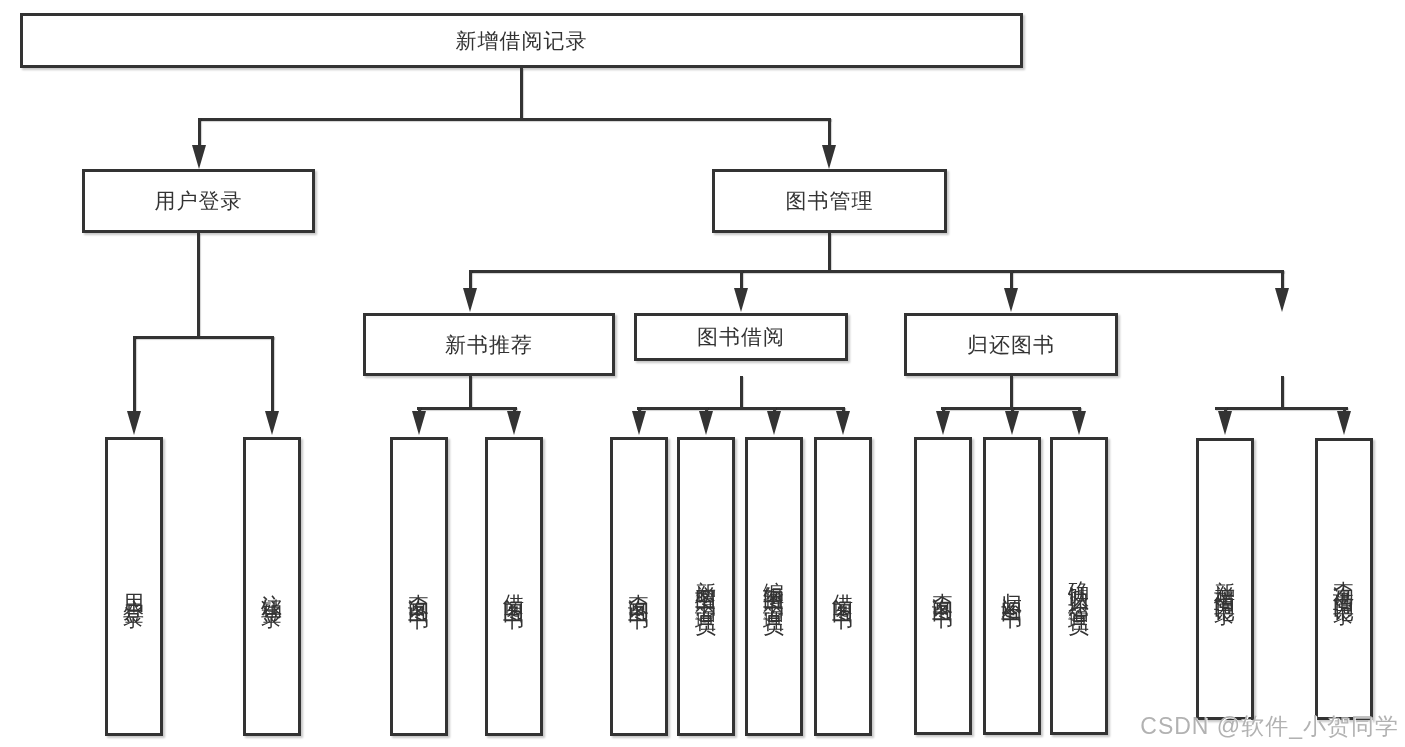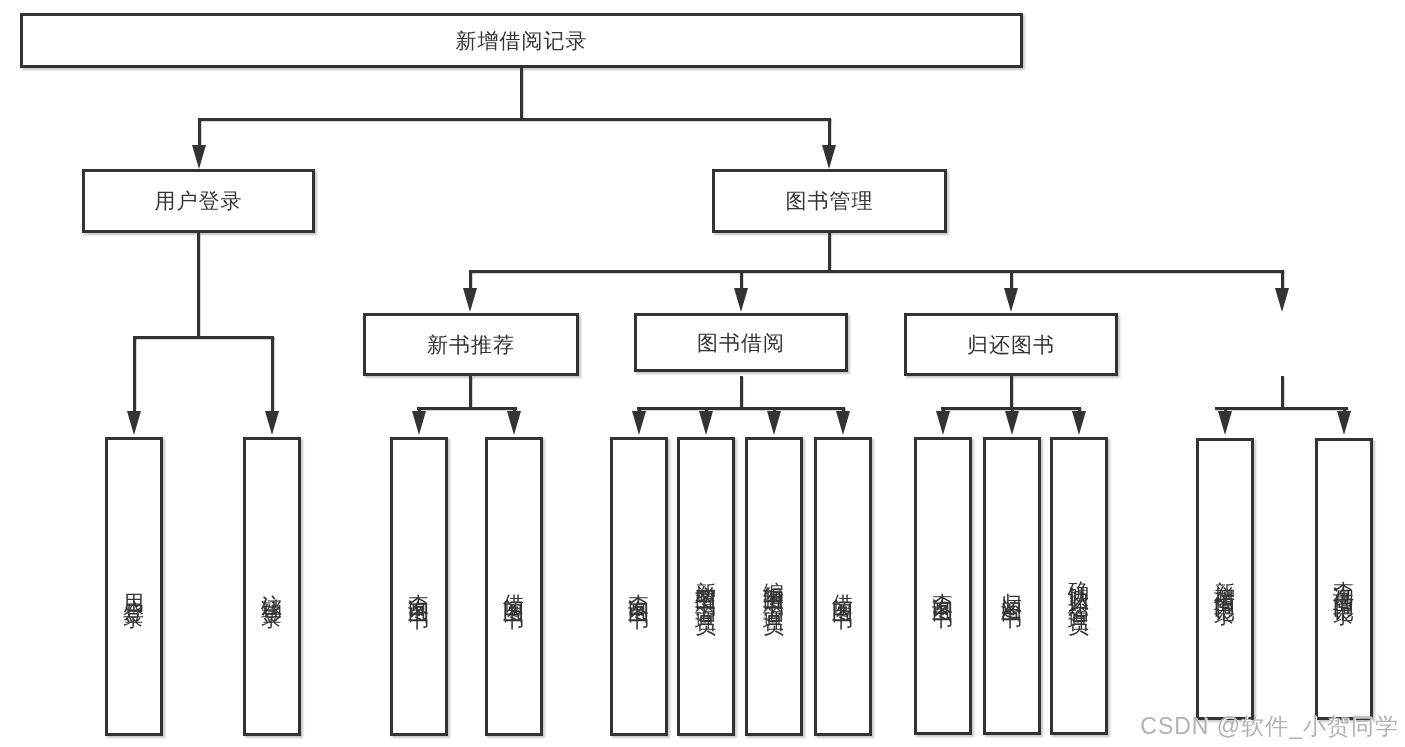--- a/index.html
+++ b/index.html
@@ -98,24 +98,24 @@
   <div class="line" style="left:469px; top:270px; width:815px; height:3px;"></div>
   <div class="line" style="left:469px; top:270px; width:3px; height:18px;"></div>
   <div class="arrow" style="left:463px; top:288px;"></div>
   <div class="line" style="left:740px; top:270px; width:3px; height:18px;"></div>
   <div class="arrow" style="left:734px; top:288px;"></div>
   <div class="line" style="left:1010px; top:270px; width:3px; height:18px;"></div>
   <div class="arrow" style="left:1004px; top:288px;"></div>
   <div class="line" style="left:1281px; top:270px; width:3px; height:18px;"></div>
   <div class="arrow" style="left:1275px; top:288px;"></div>
 
-  <div class="box box-h" style="left:363px; top:313px; width:216px; height:63px;">
+  <div class="box box-h" style="left:363px; top:313px; width:252px; height:63px;">
     <span>新书推荐</span>
   </div>
-  <div class="box box-h" style="left:634px; top:313px; width:214px; height:59px;">
+  <div class="box box-h" style="left:634px; top:313px; width:214px; height:48px;">
     <span>图书借阅</span>
   </div>
   <div class="box box-h" style="left:904px; top:313px; width:214px; height:63px;">
     <span>归还图书</span>
   </div>
 
   <div class="line" style="left:469px; top:376px; width:3px; height:31px;"></div>
   <div class="line" style="left:740px; top:376px; width:3px; height:31px;"></div>
   <div class="line" style="left:1010px; top:376px; width:3px; height:31px;"></div>
   <div class="line" style="left:1281px; top:376px; width:3px; height:31px;"></div>

